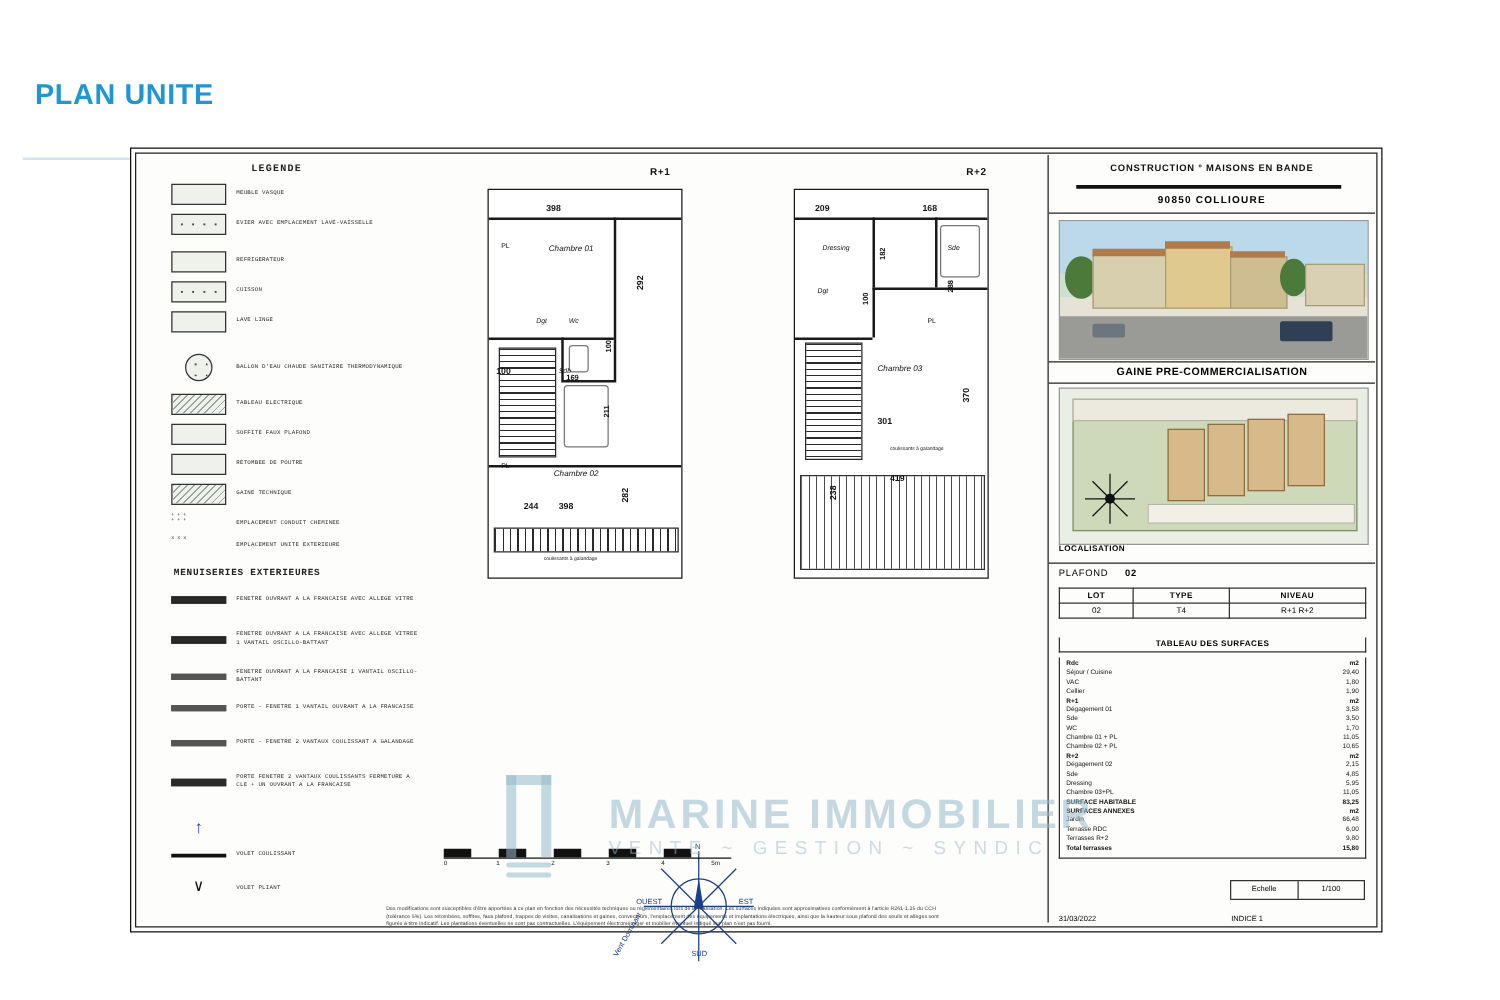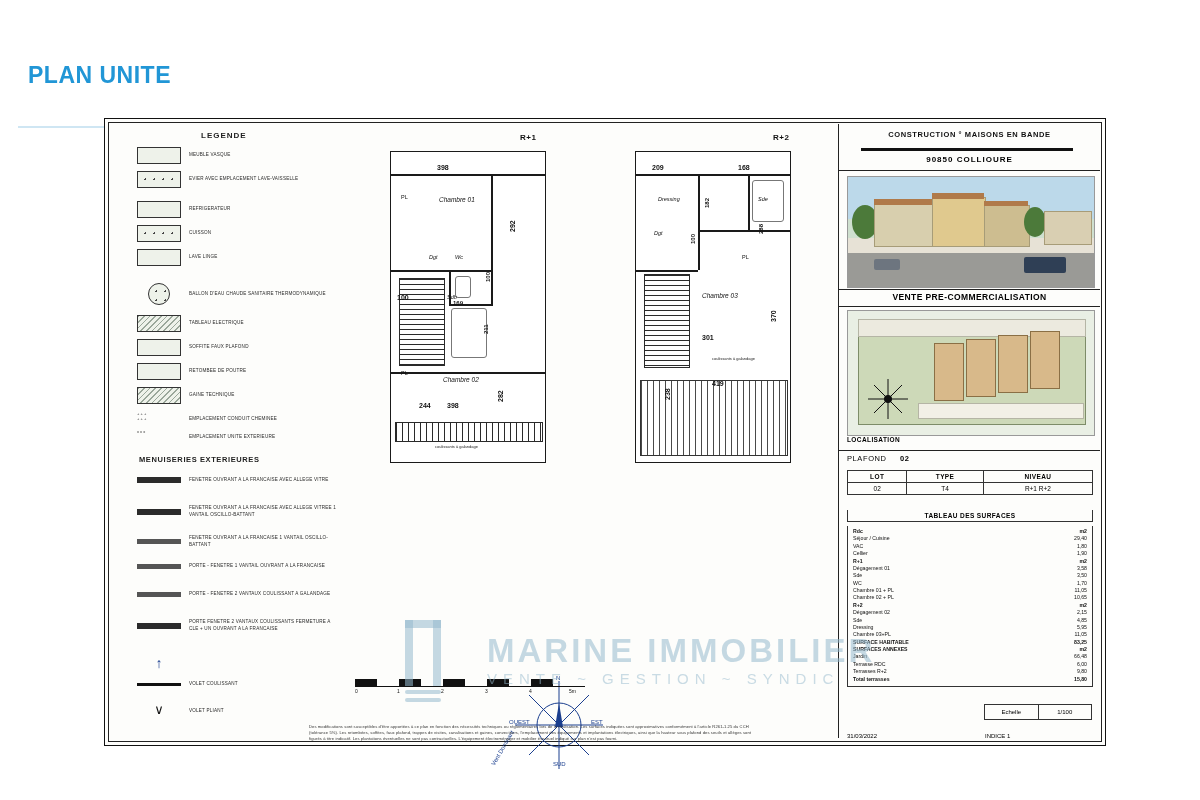--- a/index.html
+++ b/index.html
@@ -23,21 +23,21 @@
   .sheet{
     position:absolute;left:104px;top:118px;width:1002px;height:628px;
     background:#fdfdfb;border:1px solid #111;box-sizing:border-box;
   }
   .sheet .inner-frame{
     position:absolute;left:3px;top:3px;right:3px;bottom:3px;border:1px solid #222;
   }
   
   .legend{
     position:absolute;left:18px;top:6px;width:218px;height:600px;
-    font-size:5px;color:#222;
+    font-size:5px;color:#222;font-family:Liberation Mono, monospace;
   }
   .legend-title{
     position:absolute;left:78px;top:6px;font-size:8px;font-weight:bold;letter-spacing:1px;
   }
   .legend-sub{
     position:absolute;left:16px;top:330px;font-size:7.5px;font-weight:bold;letter-spacing:.6px;text-align:right;
   }
   .leg-row{position:absolute;display:flex;align-items:center;}
   .leg-sym{
     width:44px;height:17px;border:1px solid #333;background:#eef2ea;
@@ -367,21 +367,21 @@
       <div class="bld" style="left:136px;top:28px;width:44px;height:40px;background:#cdbd90;"></div>
       <div class="roof" style="left:136px;top:24px;width:44px;height:5px;"></div>
       <div class="tree" style="left:176px;top:30px;width:22px;height:30px;"></div>
       <div class="bld" style="left:196px;top:34px;width:46px;height:32px;background:#d9cfb2;"></div>
       <div class="road"></div>
       <div class="car" style="left:176px;top:80px;width:42px;height:16px;"></div>
       <div class="car" style="left:26px;top:82px;width:26px;height:11px;background:#6d757f;"></div>
     </div>
 
     <div class="rp-hr" style="top:165px;"></div>
-    <div class="rp-precom">VENTE PRE-COMMERCIALISATION</div>
+    <div class="rp-precom">GAINE PRE-COMMERCIALISATION</div>
     <div class="rp-hr" style="top:182px;"></div>
 
     <div class="mapbox">
       <div class="lot" style="left:10px;top:8px;width:226px;height:104px;"></div>
       <div class="road" style="left:10px;top:8px;width:226px;height:16px;background:#eceadf;"></div>
       <div class="bld" style="left:86px;top:32px;width:28px;height:56px;"></div>
       <div class="bld" style="left:118px;top:28px;width:28px;height:56px;"></div>
       <div class="bld" style="left:150px;top:24px;width:28px;height:56px;"></div>
       <div class="bld" style="left:182px;top:20px;width:28px;height:56px;"></div>
       <div class="road" style="left:70px;top:92px;width:164px;height:14px;"></div>

